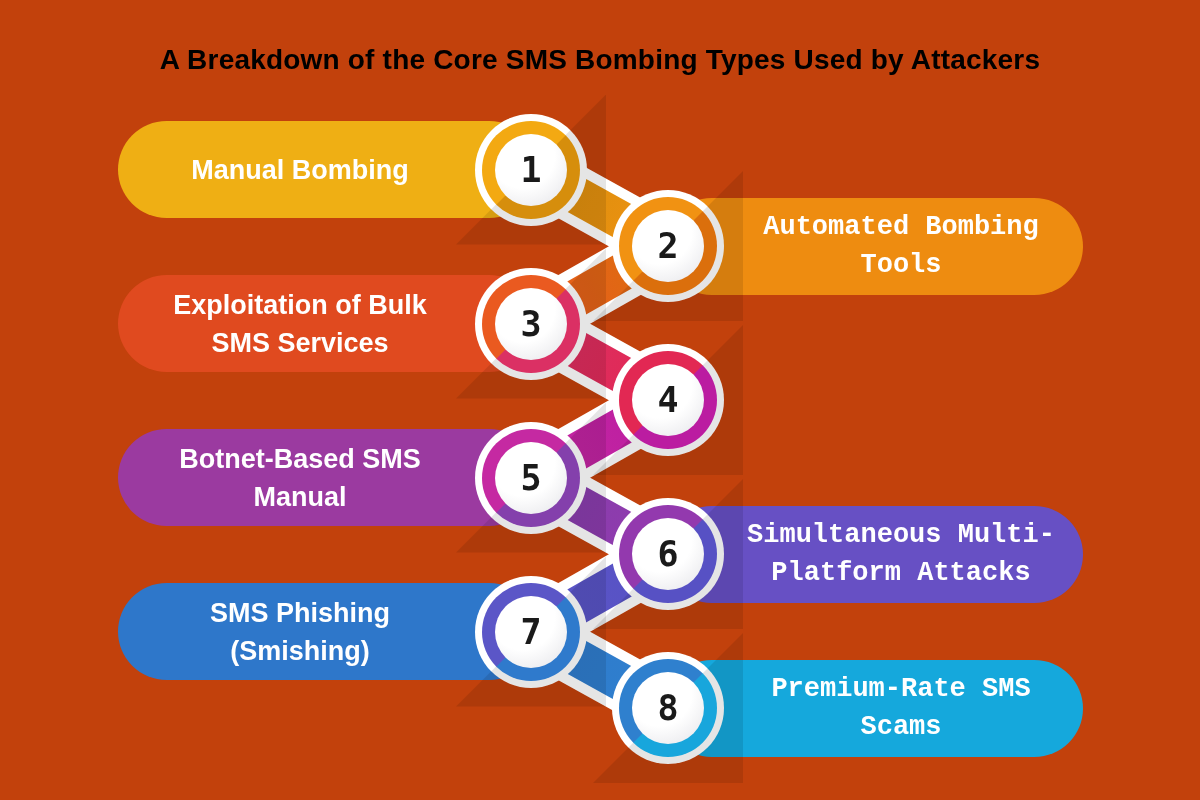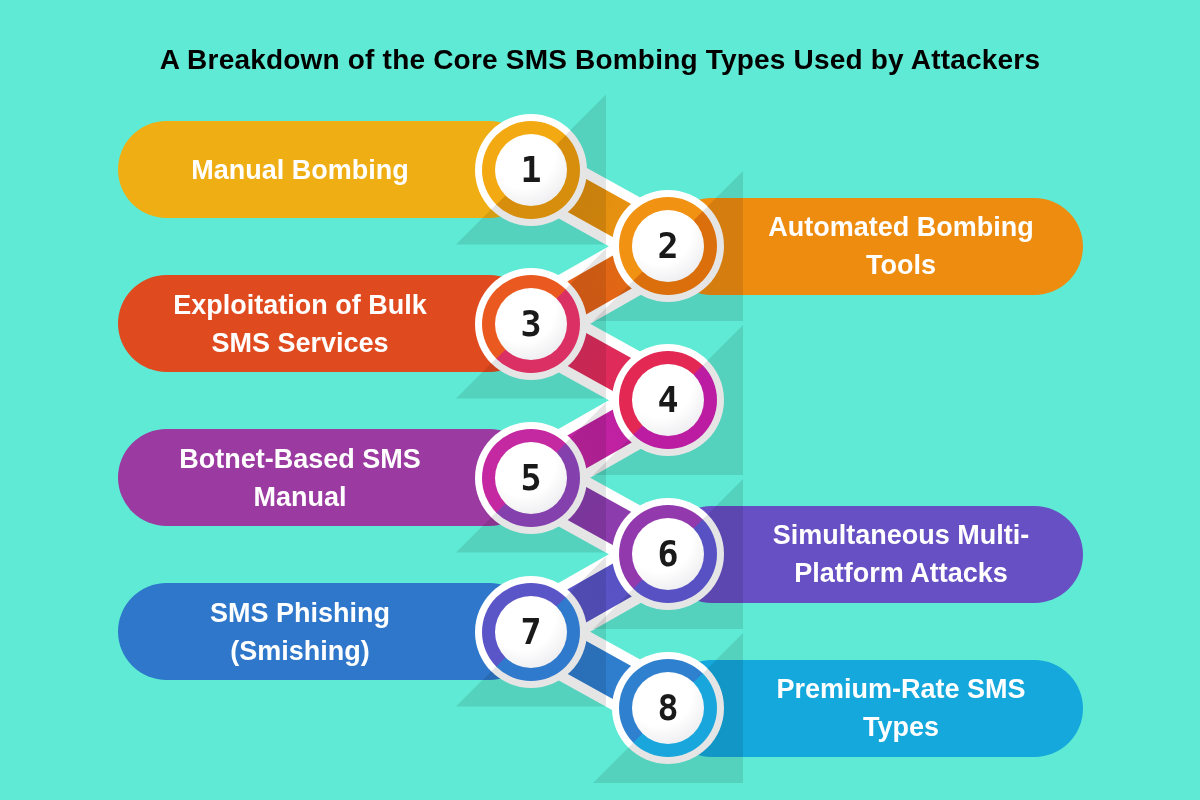--- a/index.html
+++ b/index.html
@@ -1,32 +1,32 @@
 <!DOCTYPE html>
 <html><head>
 <meta charset="utf-8">
 <style>
   html,body{margin:0;padding:0;background:#ffffff;}
   .stage{
-    position:relative;width:1200px;height:800px;background:#5eead4;overflow:hidden;
+    position:relative;width:1200px;height:800px;background:#c2410c;overflow:hidden;
     font-family:"Liberation Sans",sans-serif;
   }
   .title{
     position:absolute;top:44px;left:0;right:0;margin:0;
     text-align:center;font-size:28px;font-weight:bold;color:#000000;letter-spacing:.2px;
   }
   .chain{position:absolute;left:0;top:0;width:1200px;height:800px;z-index:3;pointer-events:none;}
   .pill{
     position:absolute;height:97px;border-radius:48.5px;box-sizing:border-box;
     display:flex;align-items:center;justify-content:center;z-index:2;
     color:#ffffff;font-weight:bold;font-size:27px;line-height:38px;text-align:center;
     white-space:pre-line;
   }
   .pill-left{left:118px;width:420px;padding-left:28px;padding-right:84px;justify-content:center;}
-  .pill-right{left:663px;width:420px;padding-left:84px;padding-right:28px;}
+  .pill-right{left:663px;width:420px;padding-left:84px;padding-right:28px;font-family:Liberation Mono, monospace;}
   .badge{position:absolute;width:112px;height:112px;z-index:4;}
   .badge-base{position:absolute;inset:0;border-radius:50%;background:#ffffff;}
   .badge-wedge{
     position:absolute;left:-19px;top:-19px;width:150px;height:150px;
     background:rgba(0,0,0,0.10);
     clip-path:polygon(100% 0,100% 100%,0 100%);
   }
   .badge-ring{position:absolute;inset:7px;border-radius:50%;}
   .badge-inner{
     position:absolute;inset:20px;border-radius:50%;
@@ -105,21 +105,21 @@
 Tools</span></div>
   <div class="pill pill-left  p3" style="background: rgb(224, 74, 31);"><span>Exploitation of Bulk
 SMS Services</span></div>
   <div class="pill pill-left  p5" style="background: rgb(155, 58, 160);"><span>Botnet-Based SMS
 Manual</span></div>
   <div class="pill pill-left  p7" style="background: rgb(46, 119, 202);"><span>SMS Phishing
 (Smishing)</span></div>
   <div class="pill pill-right p6" style="background: rgb(103, 80, 196);"><span>Simultaneous Multi-
 Platform Attacks</span></div>
   <div class="pill pill-right p8" style="background: rgb(21, 168, 220);"><span>Premium-Rate SMS
-Types</span></div>
+Scams</span></div>
 
   <div class="badge b1">
     <div class="badge-base"></div>
     <div class="badge-wedge"></div>
     <div class="badge-ring" style="background: linear-gradient(135deg, rgb(243, 169, 18) 0%, rgb(243, 169, 18) 49.5%, rgb(214, 142, 12) 50.5%, rgb(214, 142, 12) 100%);"></div>
     <div class="badge-inner">
         <span class="badge-num">1</span>
       </div>
   </div>
   <div class="badge b2">

